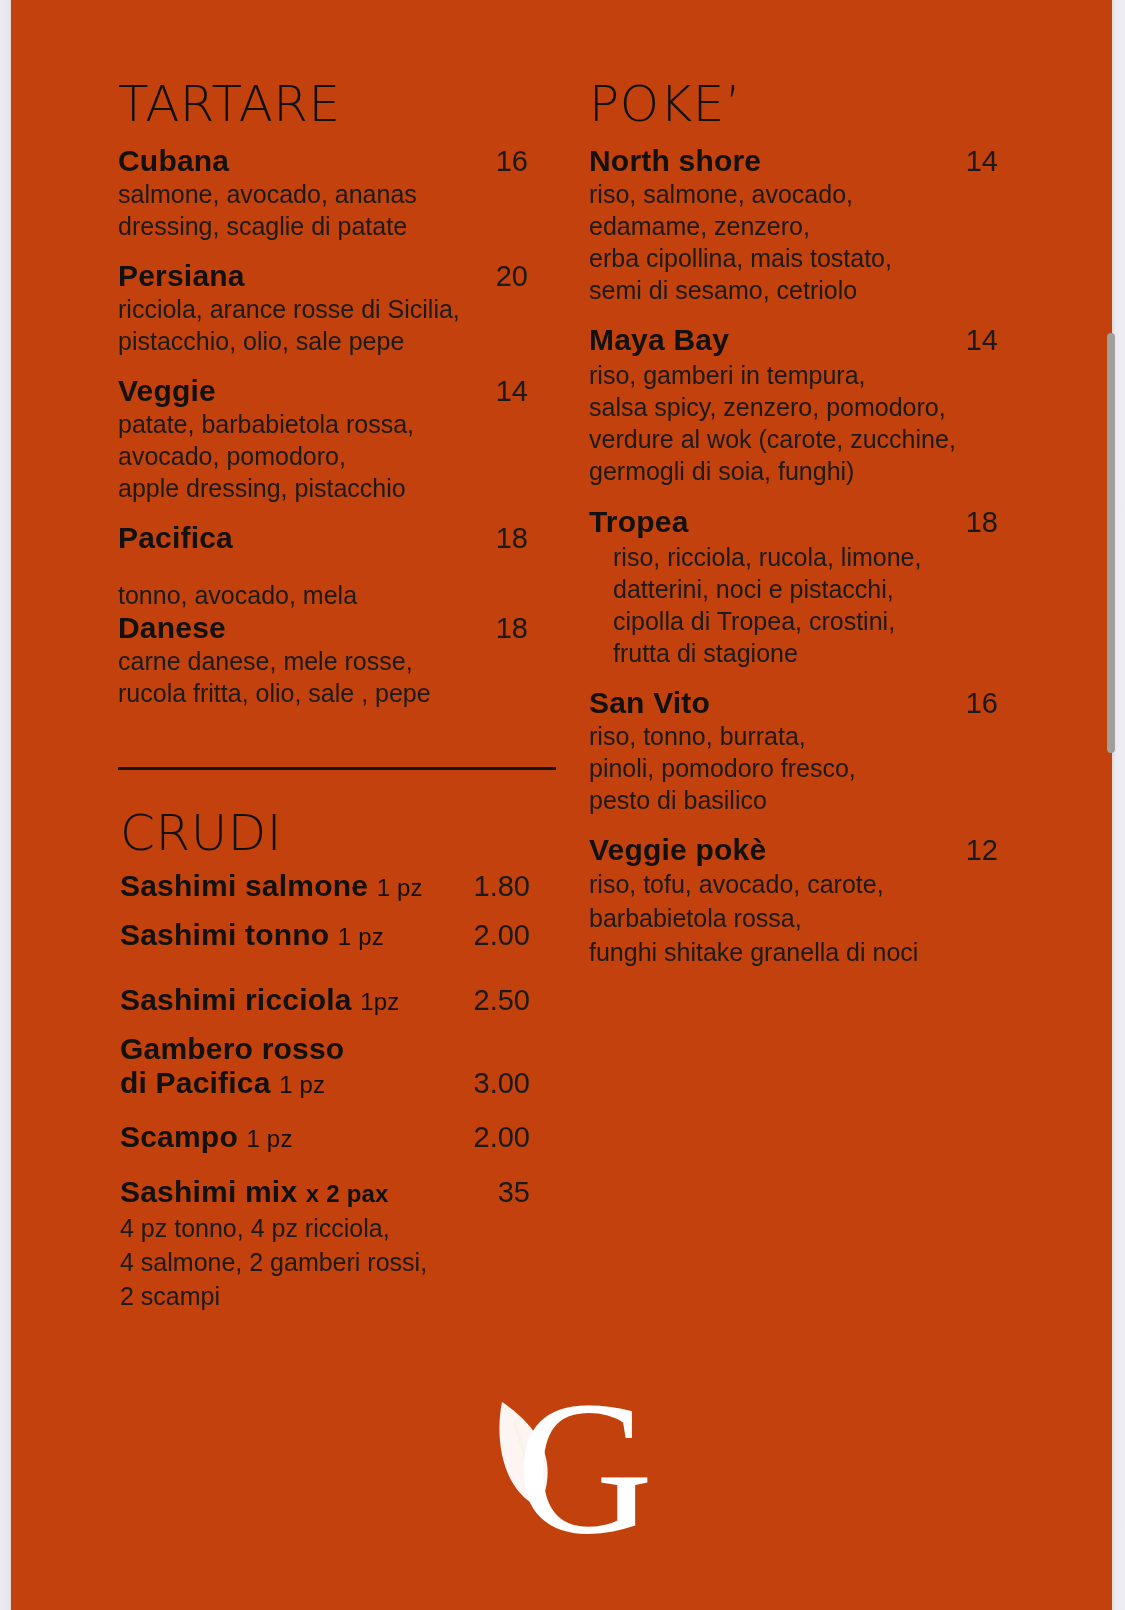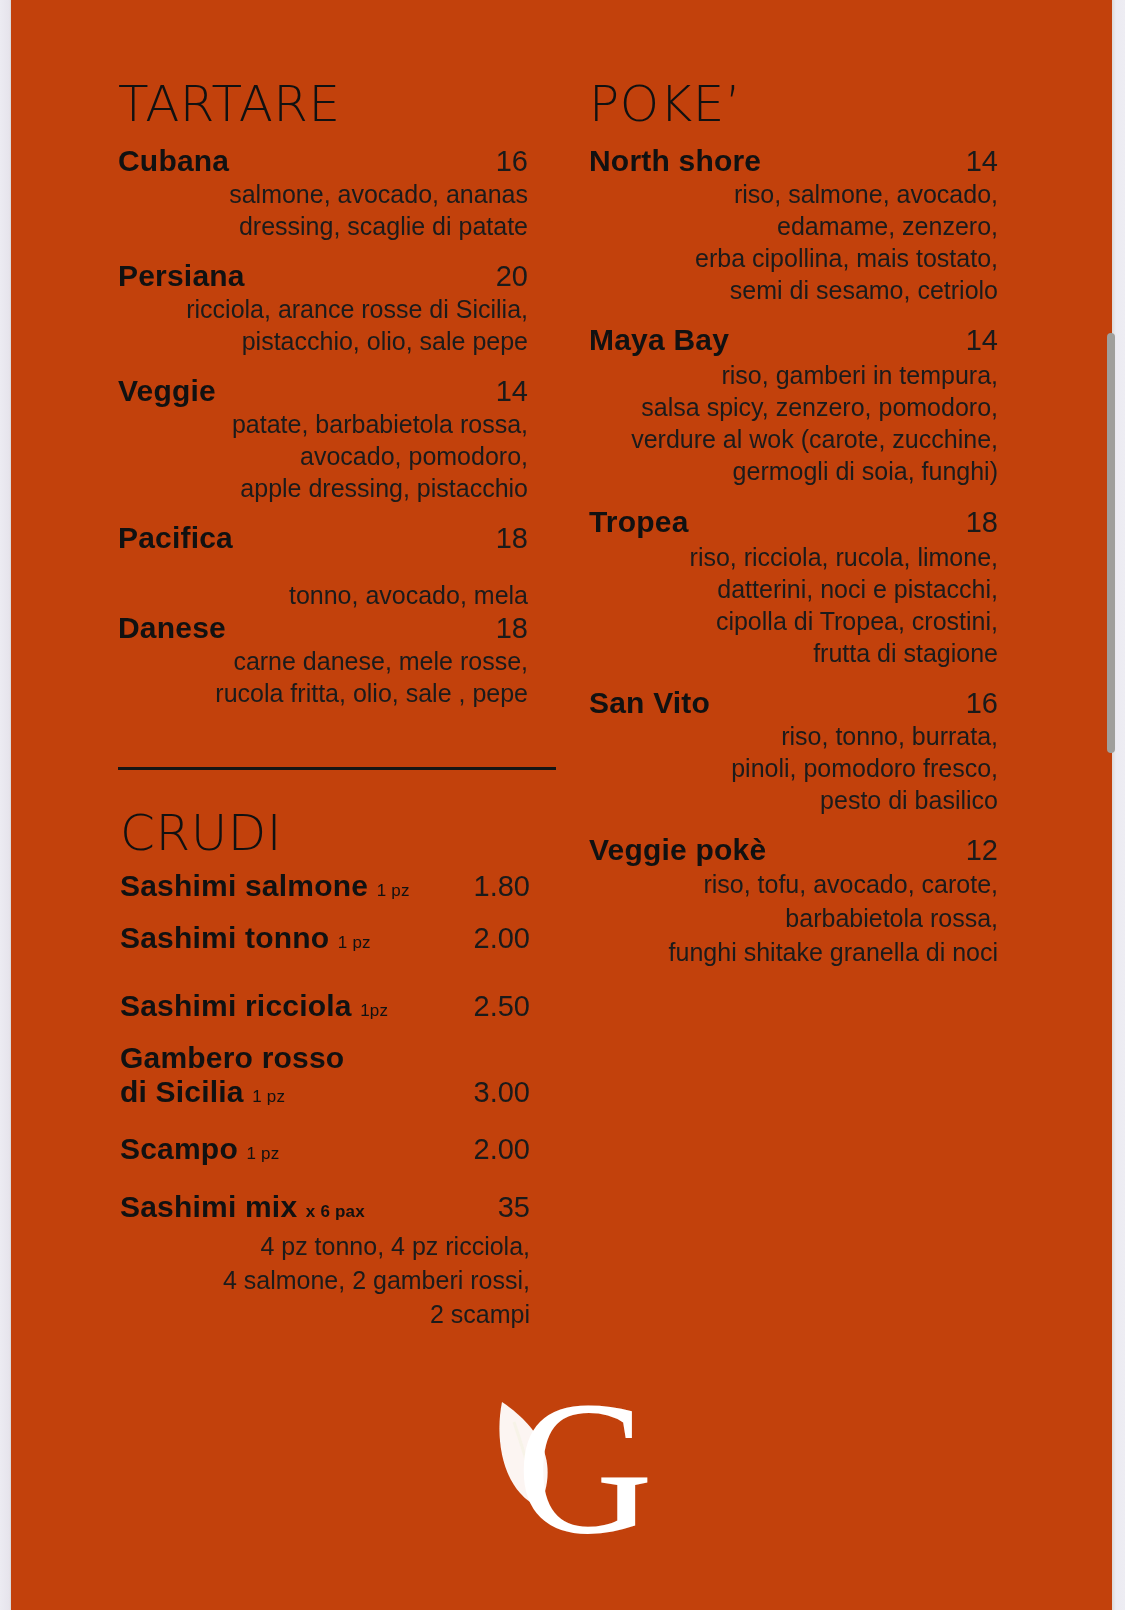--- a/index.html
+++ b/index.html
@@ -57,37 +57,36 @@
     }
     .item-name {
       font-family: "Liberation Sans", sans-serif;
       font-weight: 700;
       font-size: 30px;
       line-height: 34px;
       letter-spacing: 0.2px;
     }
     .item-qty {
       font-weight: 400;
-      font-size: 17px;
+      font-size: 24px;
     }
     .item-qty.bold { font-weight: 700; }
     .item-price {
       font-family: "Liberation Sans", sans-serif;
       font-weight: 400;
       font-size: 29px;
       line-height: 34px;
       color: #1a1a1a;
     }
     .item-desc {
       font-family: "Liberation Sans", sans-serif;
       font-size: 25px;
       line-height: 32px;
       color: #1b1b1b;
       white-space: pre-line;
-      text-align: right;
     }
     .divider {
       position: absolute; left: 107px; top: 767px; width: 438px; height: 3px;
       background: #151515;
     }
     .crudi {
       position: absolute; left: 109px; top: 803px; width: 410px;
     }
     .logo {
       position: absolute; left: 483px; top: 1382px; width: 180px; height: 160px;
@@ -171,35 +170,35 @@
     <div class="item" style="margin-top:29px;">
       <div class="item-head">
         <span class="item-name"><span>Sashimi ricciola</span> <span class="item-qty">1pz</span></span>
         <span class="item-price">2.50</span>
       </div>
     </div>
 
     <div class="item" style="margin-top:13px;">
       <div class="item-name">Gambero rosso</div>
       <div class="item-head">
-        <span class="item-name"><span>di Sicilia</span> <span class="item-qty">1 pz</span></span>
+        <span class="item-name"><span>di Pacifica</span> <span class="item-qty">1 pz</span></span>
         <span class="item-price">3.00</span>
       </div>
     </div>
 
     <div class="item" style="margin-top:18px;">
       <div class="item-head">
         <span class="item-name"><span>Scampo</span> <span class="item-qty">1 pz</span></span>
         <span class="item-price">2.00</span>
       </div>
     </div>
 
     <div class="item" style="margin-top:19px;">
       <div class="item-head">
-        <span class="item-name"><span>Sashimi mix</span> <span class="item-qty bold">x 6 pax</span></span>
+        <span class="item-name"><span>Sashimi mix</span> <span class="item-qty bold">x 2 pax</span></span>
         <span class="item-price">35</span>
       </div>
       <div class="item-desc" style="line-height:34px;">4 pz tonno, 4 pz ricciola,
 4 salmone, 2 gamberi rossi,
 2 scampi</div>
     </div>
   </div>
 
   <div class="col col-right">
     <h1 class="section-title">POKE’</h1>

